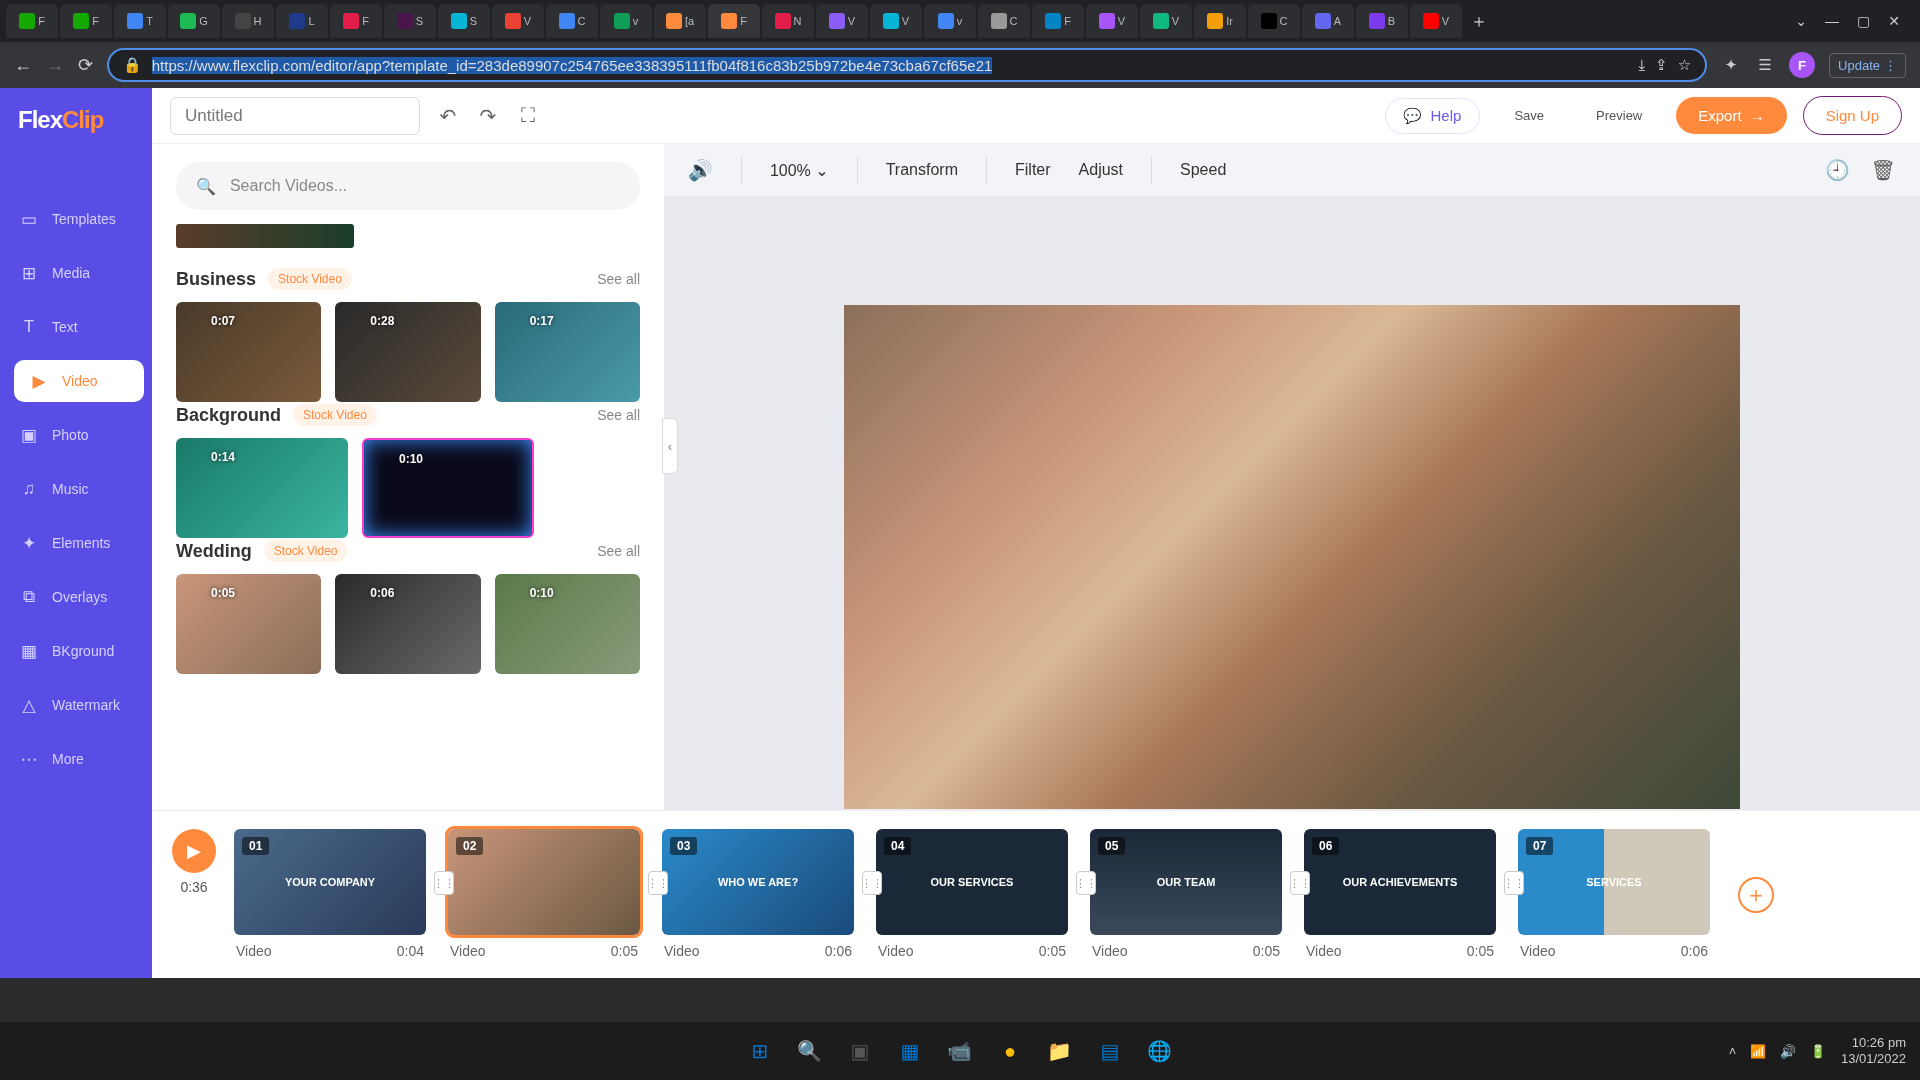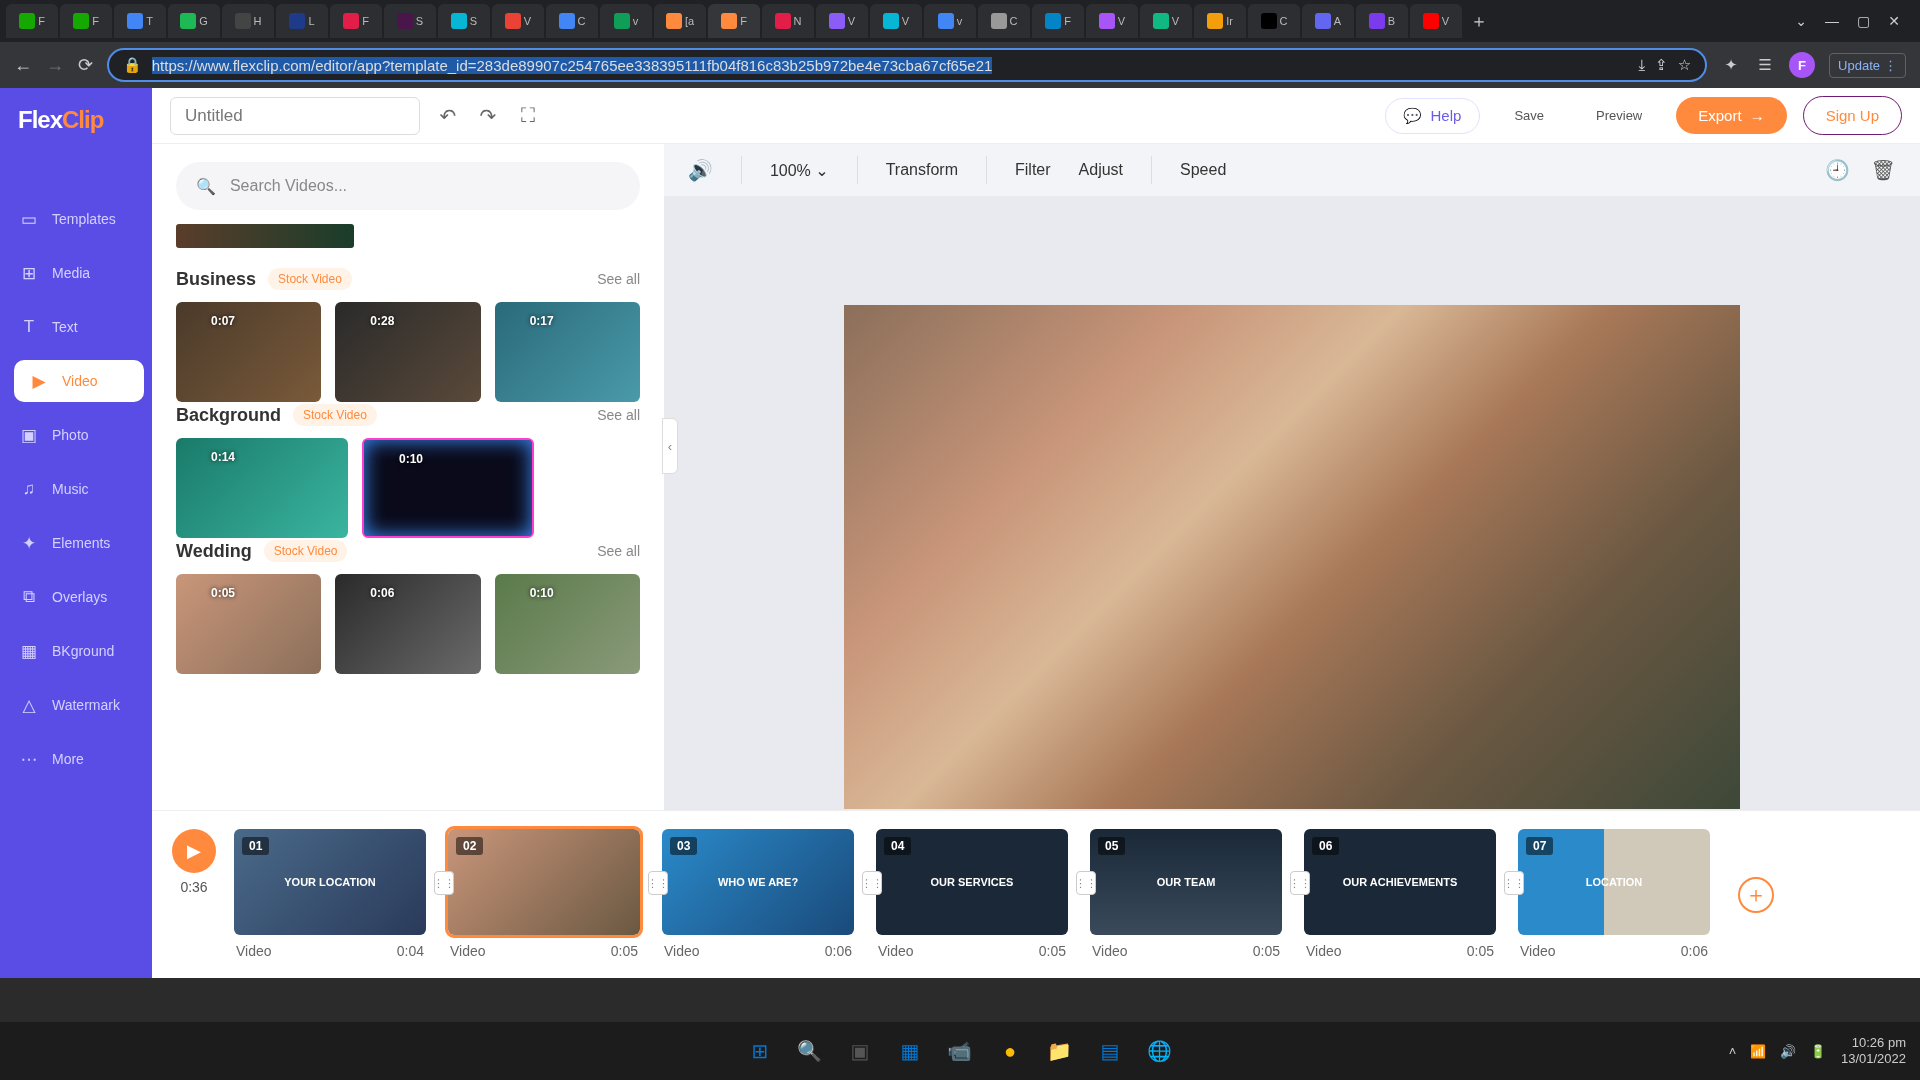--- a/index.html
+++ b/index.html
@@ -386,21 +386,21 @@
 
   <div class="timeline">
     <div class="tl-play">
       <div class="tl-playbtn">▶</div>
       <div class="tl-total">0:36</div>
     </div>
     <div id="clips" style="display:flex;gap:22px;">
         <div class="clip-col">
           <div class="clip bg-c1">
             <span class="clip-num">01</span>
-            <span>YOUR LOCATION</span>
+            <span>YOUR COMPANY</span>
           </div>
           <div class="clip-meta">
             <span>Video</span>
             <span>0:04</span>
           </div>
         </div>
         <div class="clip-col">
           <div class="trans">⋮⋮</div>
           <div class="clip bg-c2 sel">
             <span class="clip-num">02</span>
@@ -452,21 +452,21 @@
           </div>
           <div class="clip-meta">
             <span>Video</span>
             <span>0:05</span>
           </div>
         </div>
         <div class="clip-col">
           <div class="trans">⋮⋮</div>
           <div class="clip bg-c7">
             <span class="clip-num">07</span>
-            <span>LOCATION</span>
+            <span>SERVICES</span>
           </div>
           <div class="clip-meta">
             <span>Video</span>
             <span>0:06</span>
           </div>
         </div>
       </div>
     <div class="add-clip" data系-name="add-clip-button">＋</div>
   </div>
 </div>

